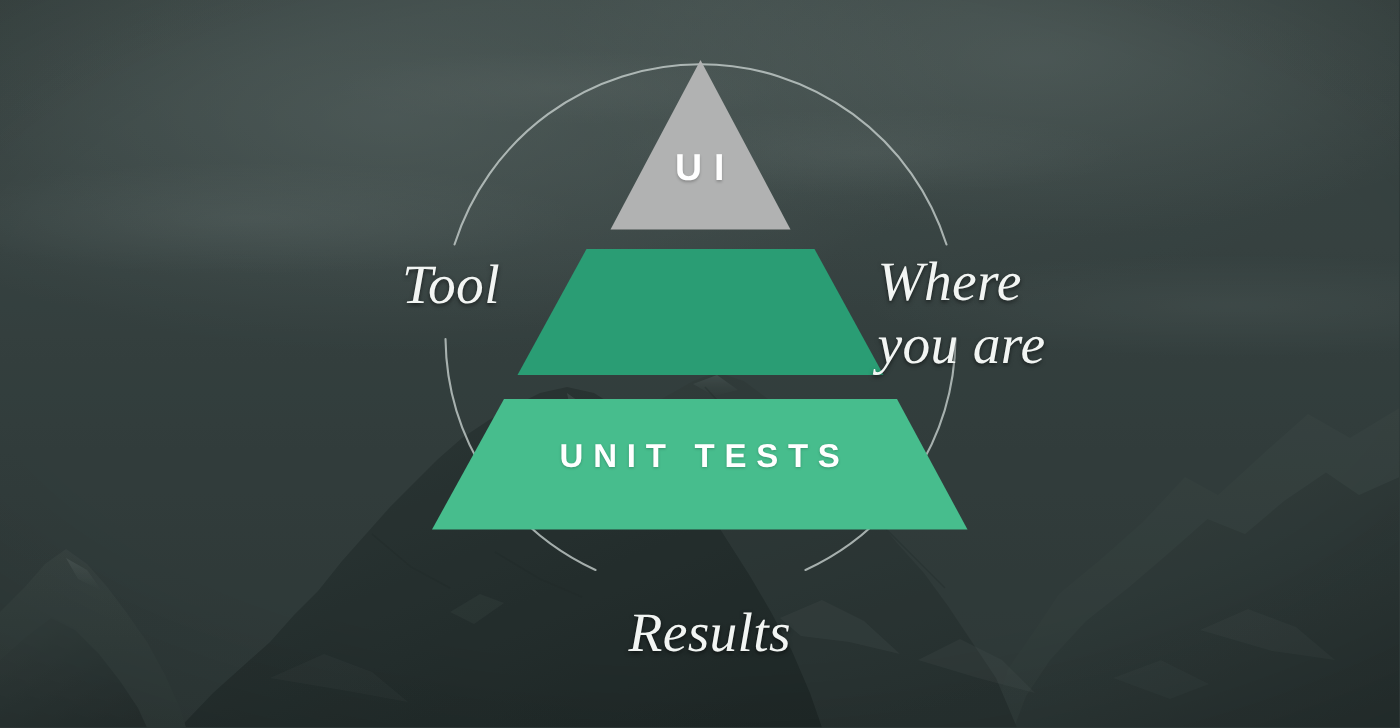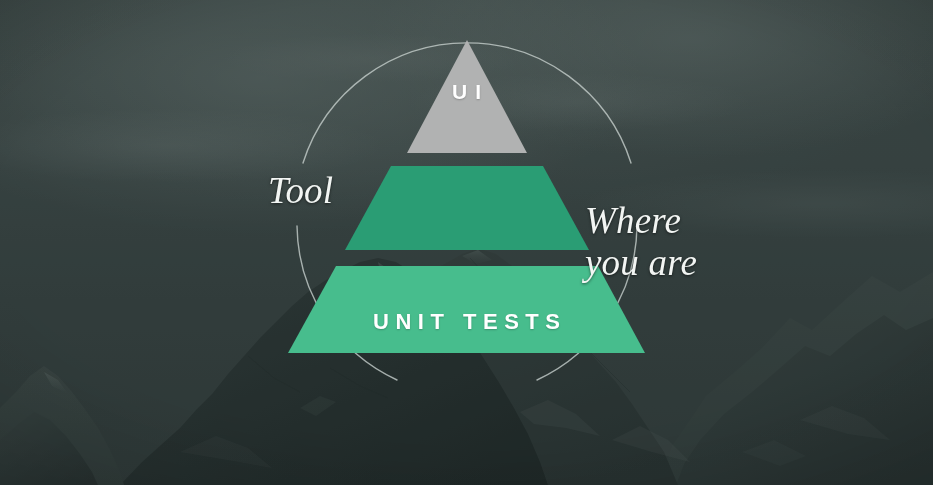--- a/index.html
+++ b/index.html
@@ -66,35 +66,35 @@
     color: #f2f5f3;
     font-family: "Liberation Serif", serif;
     font-style: italic;
     font-size: 37px;
     line-height: 1.14;
     letter-spacing: 0.2px;
     text-shadow: 0 1px 3px rgba(0,0,0,0.55);
     white-space: pre-line;
   }
   .label-tool  { left: 268px; top: 170px; }
-  .label-where { left: 585px; top: 168px; margin-top: 32px; }
+  .label-where { left: 585px; top: 168px; }
   .label-results { left: 419px; top: 402px; }
 
   .seg-text {
     position: absolute;
     color: #ffffff;
     font-family: "Liberation Sans", sans-serif;
     font-weight: bold;
     text-align: center;
     text-shadow: 0 1px 2px rgba(0,0,0,0.22);
     white-space: nowrap;
   }
-  .seg-ui  { left: 0; right: 0; top: 80px;  font-size: 21px; letter-spacing: 8px; text-indent: 8px; }
+  .seg-ui  { left: 0; right: 0; top: 98px;  font-size: 25px; letter-spacing: 8px; text-indent: 8px; }
   .seg-api { left: 0; right: 0; top: 194px; font-size: 21px; letter-spacing: 8px; text-indent: 8px; }
-  .seg-ut  { left: 0; right: 0; top: 309px; font-size: 22px; letter-spacing: 6.5px; text-indent: 6.5px; }
+  .seg-ut  { left: 0; right: 0; top: 291px; font-size: 22px; letter-spacing: 6.5px; text-indent: 6.5px; }
 </style>
 </head>
 <body>
 
 <div id="stage">
 
   <div class="bg-layer bg-sky"></div>
   <div class="bg-layer bg-clouds"></div>
 
   <svg class="ridge" width="933" height="485" viewBox="0 0 933 485" preserveAspectRatio="none">
@@ -182,14 +182,15 @@
 
     <polygon points="336,266 598,266 645,353 288,353" fill="#47bd8d"></polygon>
   </svg>
 
   <div class="seg-text seg-ui">UI</div>
   <div class="seg-text seg-ut">UNIT TESTS</div>
 
   <div class="label label-tool">Tool</div>
   <div class="label label-where">Where
 you are</div>
+  <div class="label label-results">Results</div>
 
 </div>
 
 </body></html>

